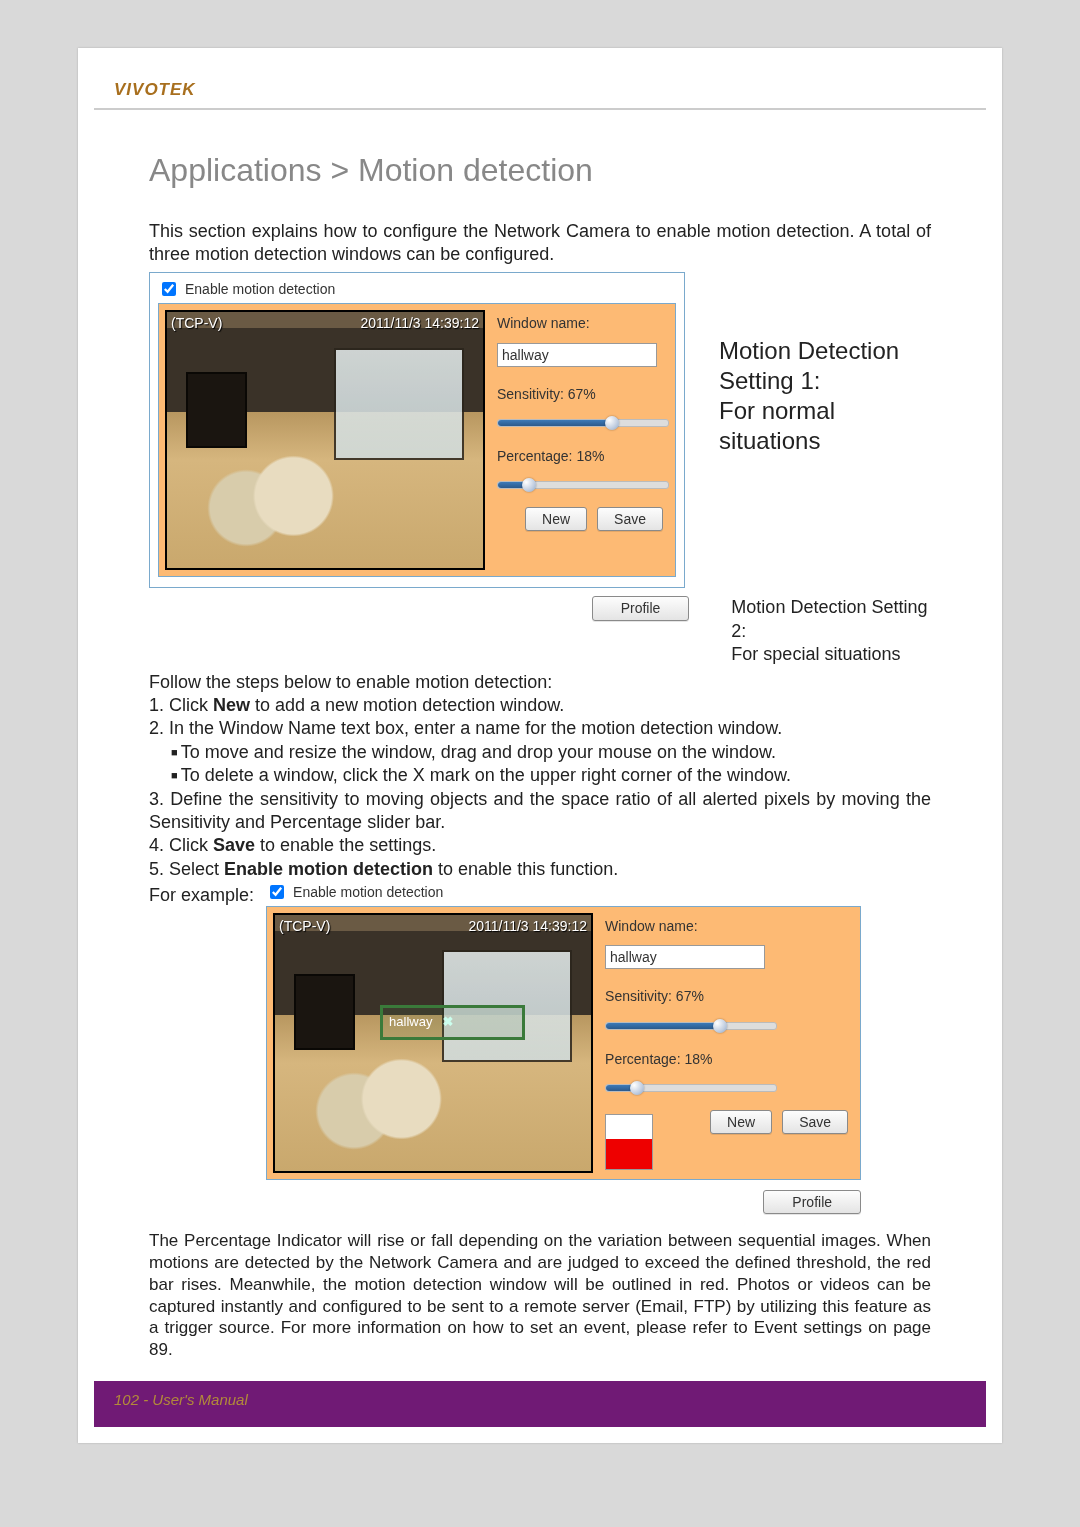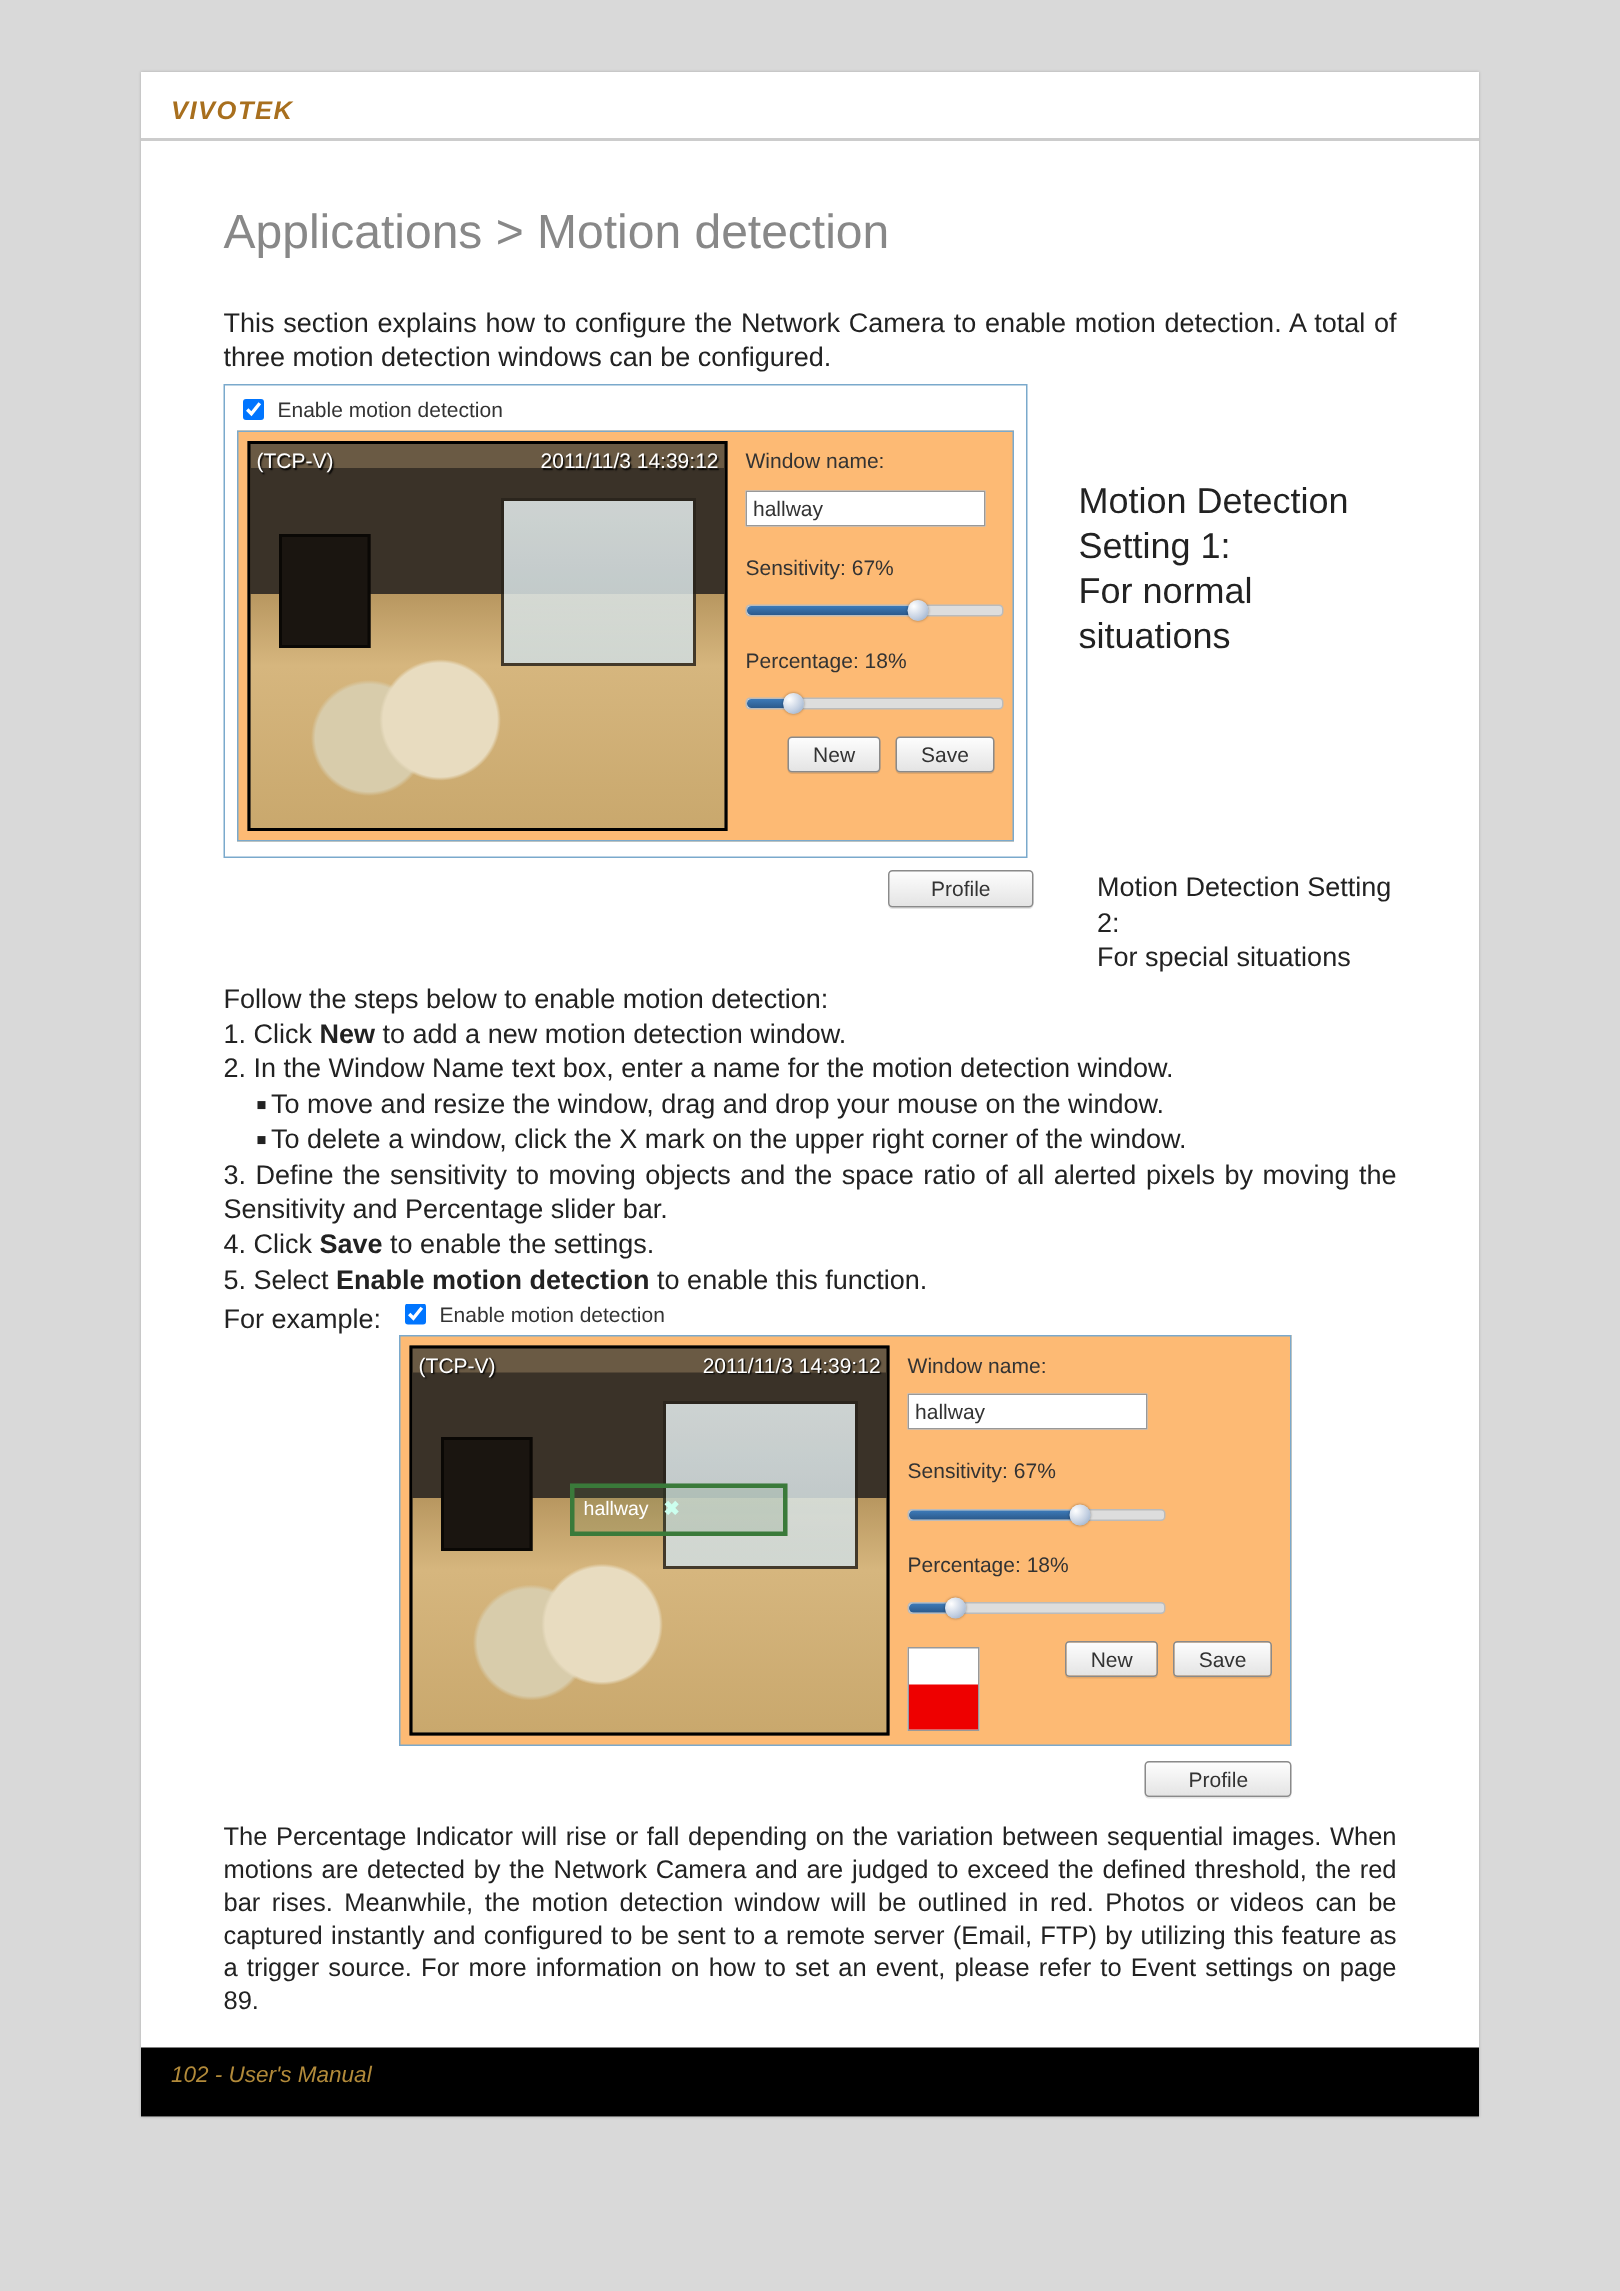--- a/index.html
+++ b/index.html
@@ -6,21 +6,21 @@
     margin: 0;
     padding: 0;
     font-family: Arial, Helvetica, sans-serif;
     background: #d9d9d9;
     width: 1080px;
   }
   .page {
     background: #fff;
     margin: 48px auto;
     width: 892px;
-    padding: 0;
+    padding: 16px;
     box-shadow: 0 0 2px rgba(0,0,0,0.2);
   }
   .header-bar {
     background: #fff;
     padding: 16px 20px 8px 20px;
     border-bottom: 2px solid #ccc;
   }
   .brand {
     color: #a86f1e;
     font-weight: bold;
@@ -217,21 +217,21 @@
   .example-panel {
     width: 595px;
   }
   .para {
     margin-top: 16px;
     text-align: justify;
     font-size: 17px;
     line-height: 1.28;
   }
   .footer {
-    background: #000000;
+    background: #701a75;
     padding: 10px 20px 18px 20px;
   }
   .footer-inner {
     color: #b28a3a;
     font-style: italic;
     font-size: 15px;
   }
   .b { font-weight:bold; }
 </style>
 </head>

